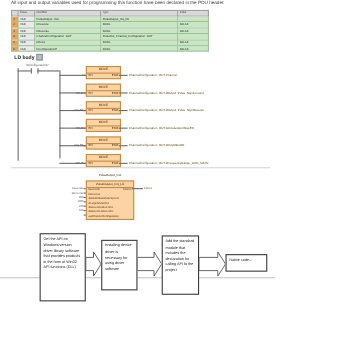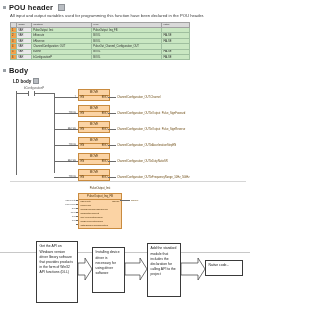--- a/index.html
+++ b/index.html
@@ -156,25 +156,20 @@
   .arrow{
     position:absolute;
   }
   .arrow svg{display:block;}
 </style>
 </head>
 <body>
 
 <div class="page">
 
-  <div class="sec-head">
-    <span class="sec-bullet"></span>
-    <span class="sec-title">POU header</span>
-    <span class="sec-icon"></span>
-  </div>
 
   <div class="para">All input and output variables used for programming this function have been declared in the POU header.</div>
 
   <div class="tbl-wrap">
     <table class="pou">
       <colgroup>
         <col style="width:5px">
           <col style="width:12px">
         <col class="w-id">
           <col class="w-type">
@@ -229,24 +224,20 @@
             <td class="c-idx">6</td>
             <td class="c-kind">VAR</td>
             <td>bConfigurationP</td>
             <td>BOOL</td>
             <td>FALSE</td>
           </tr>
         </tbody>
     </table>
   </div>
 
-  <div class="sec-head" style="padding-top:6px">
-    <span class="sec-bullet"></span>
-    <span class="sec-title">Body</span>
-  </div>
 
   <div class="ld-label">
     <span class="t">LD body</span>
     <span class="ic"></span>
   </div>
 
   <div class="ld" id="ld-canvas">
 
     <div class="wire v" style="left:6px;top:6px;height:84px;"></div>
 

